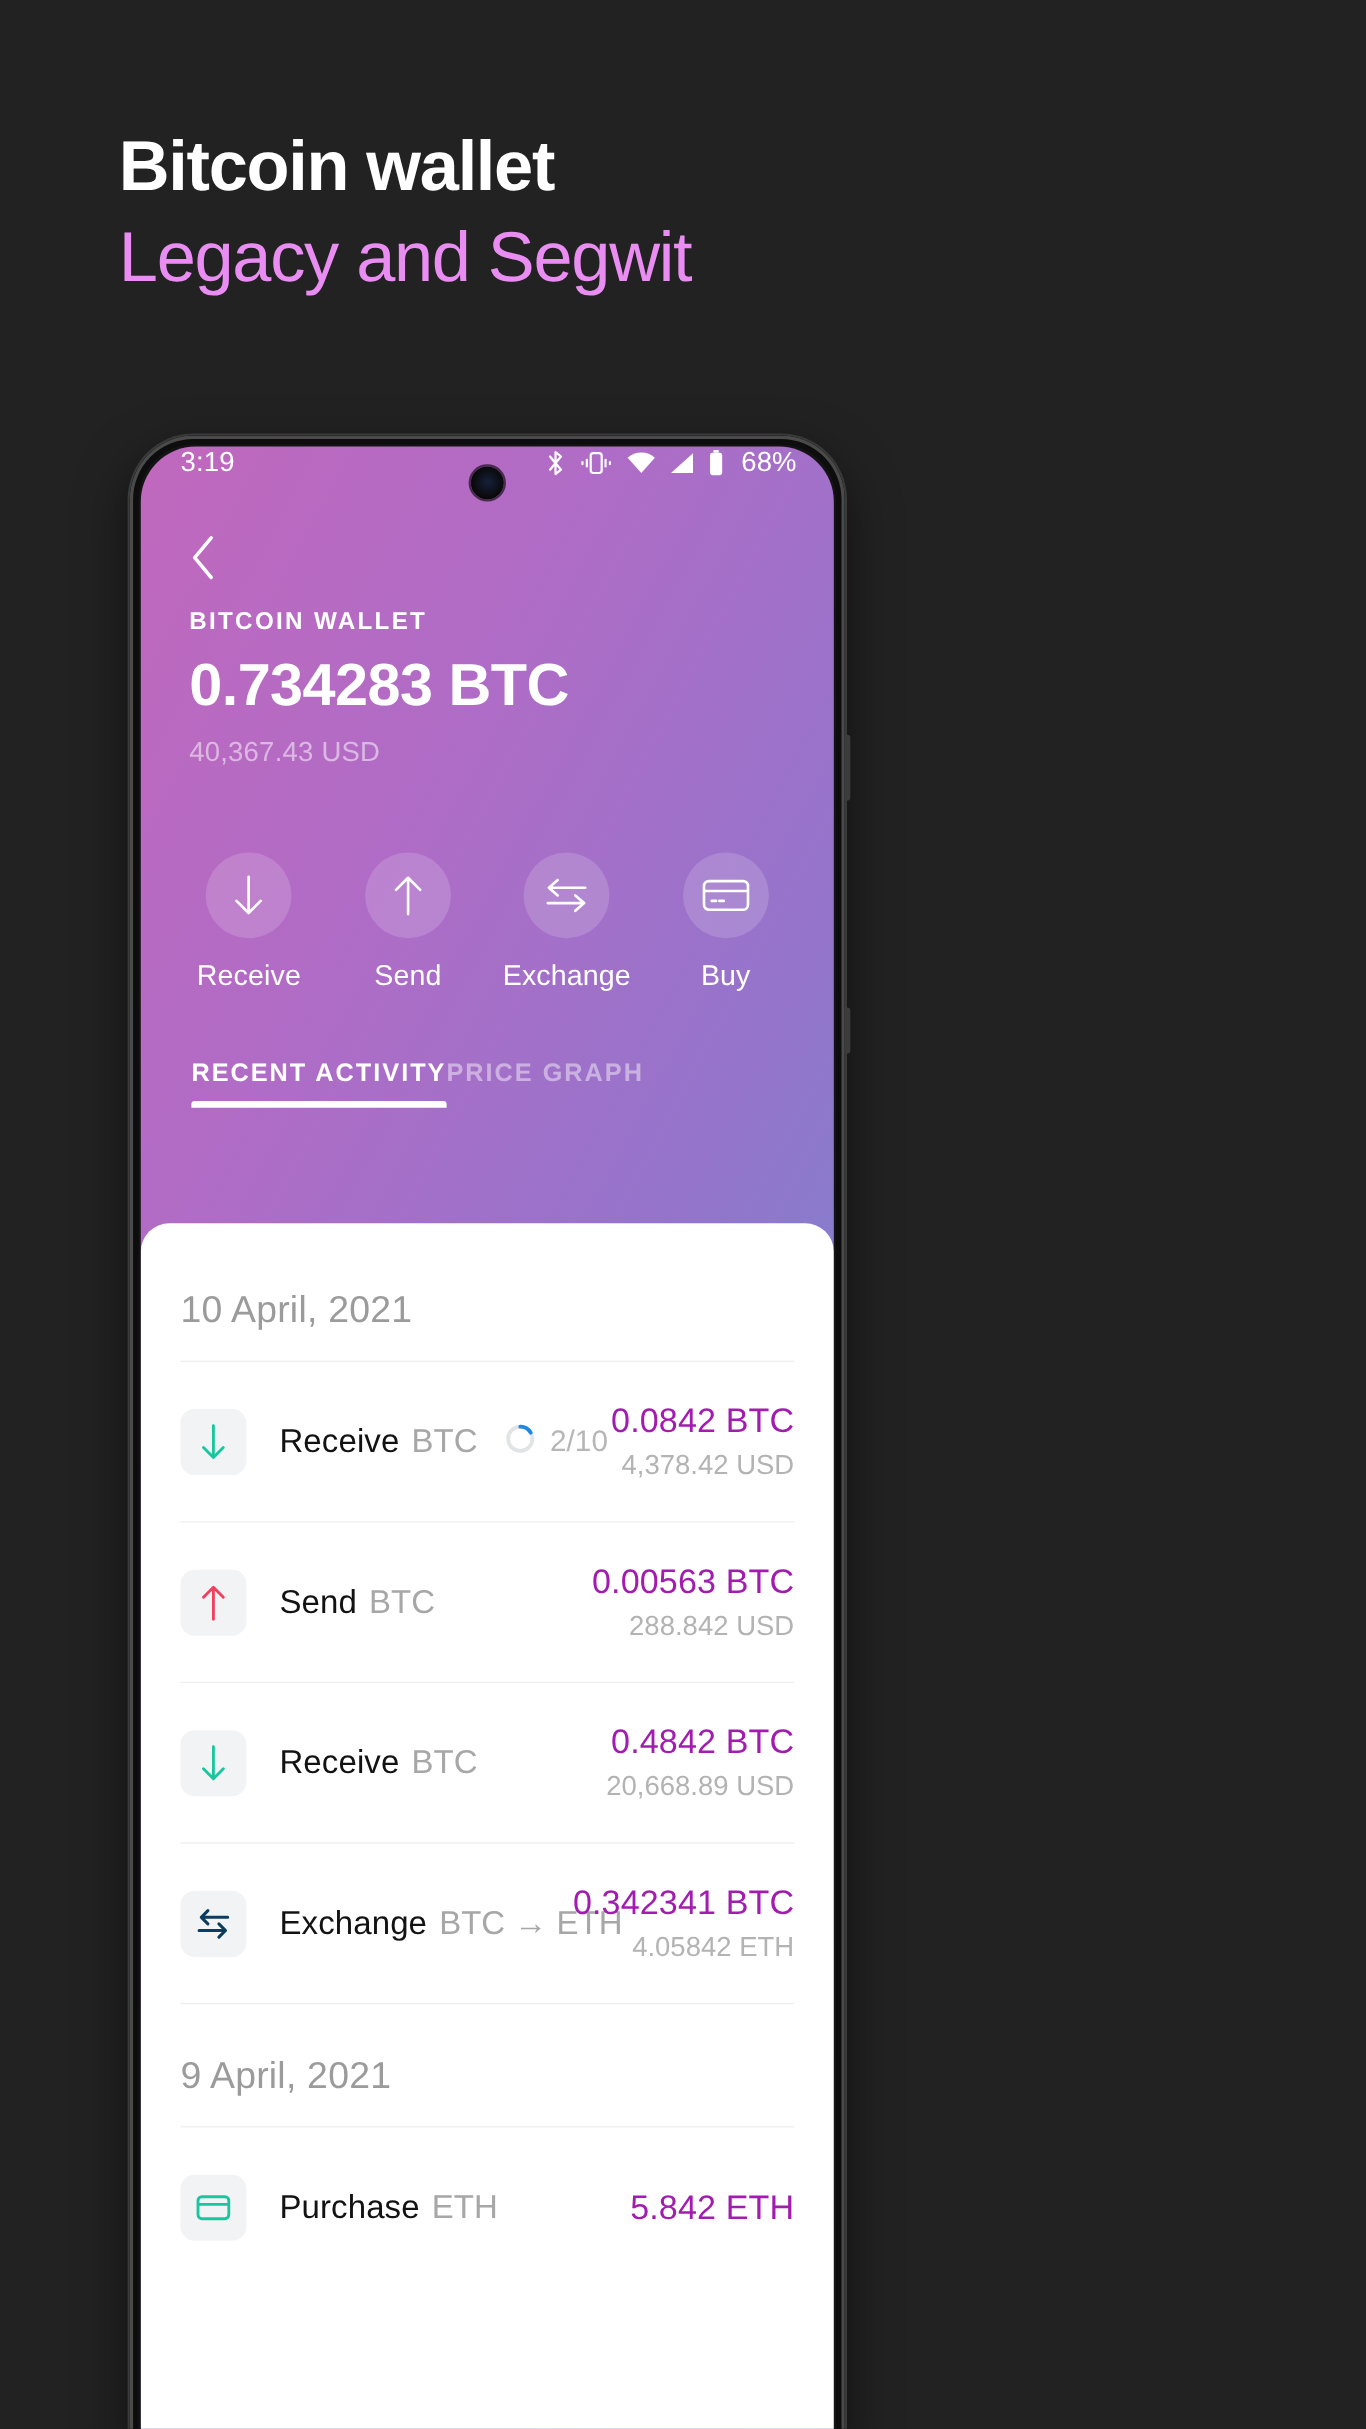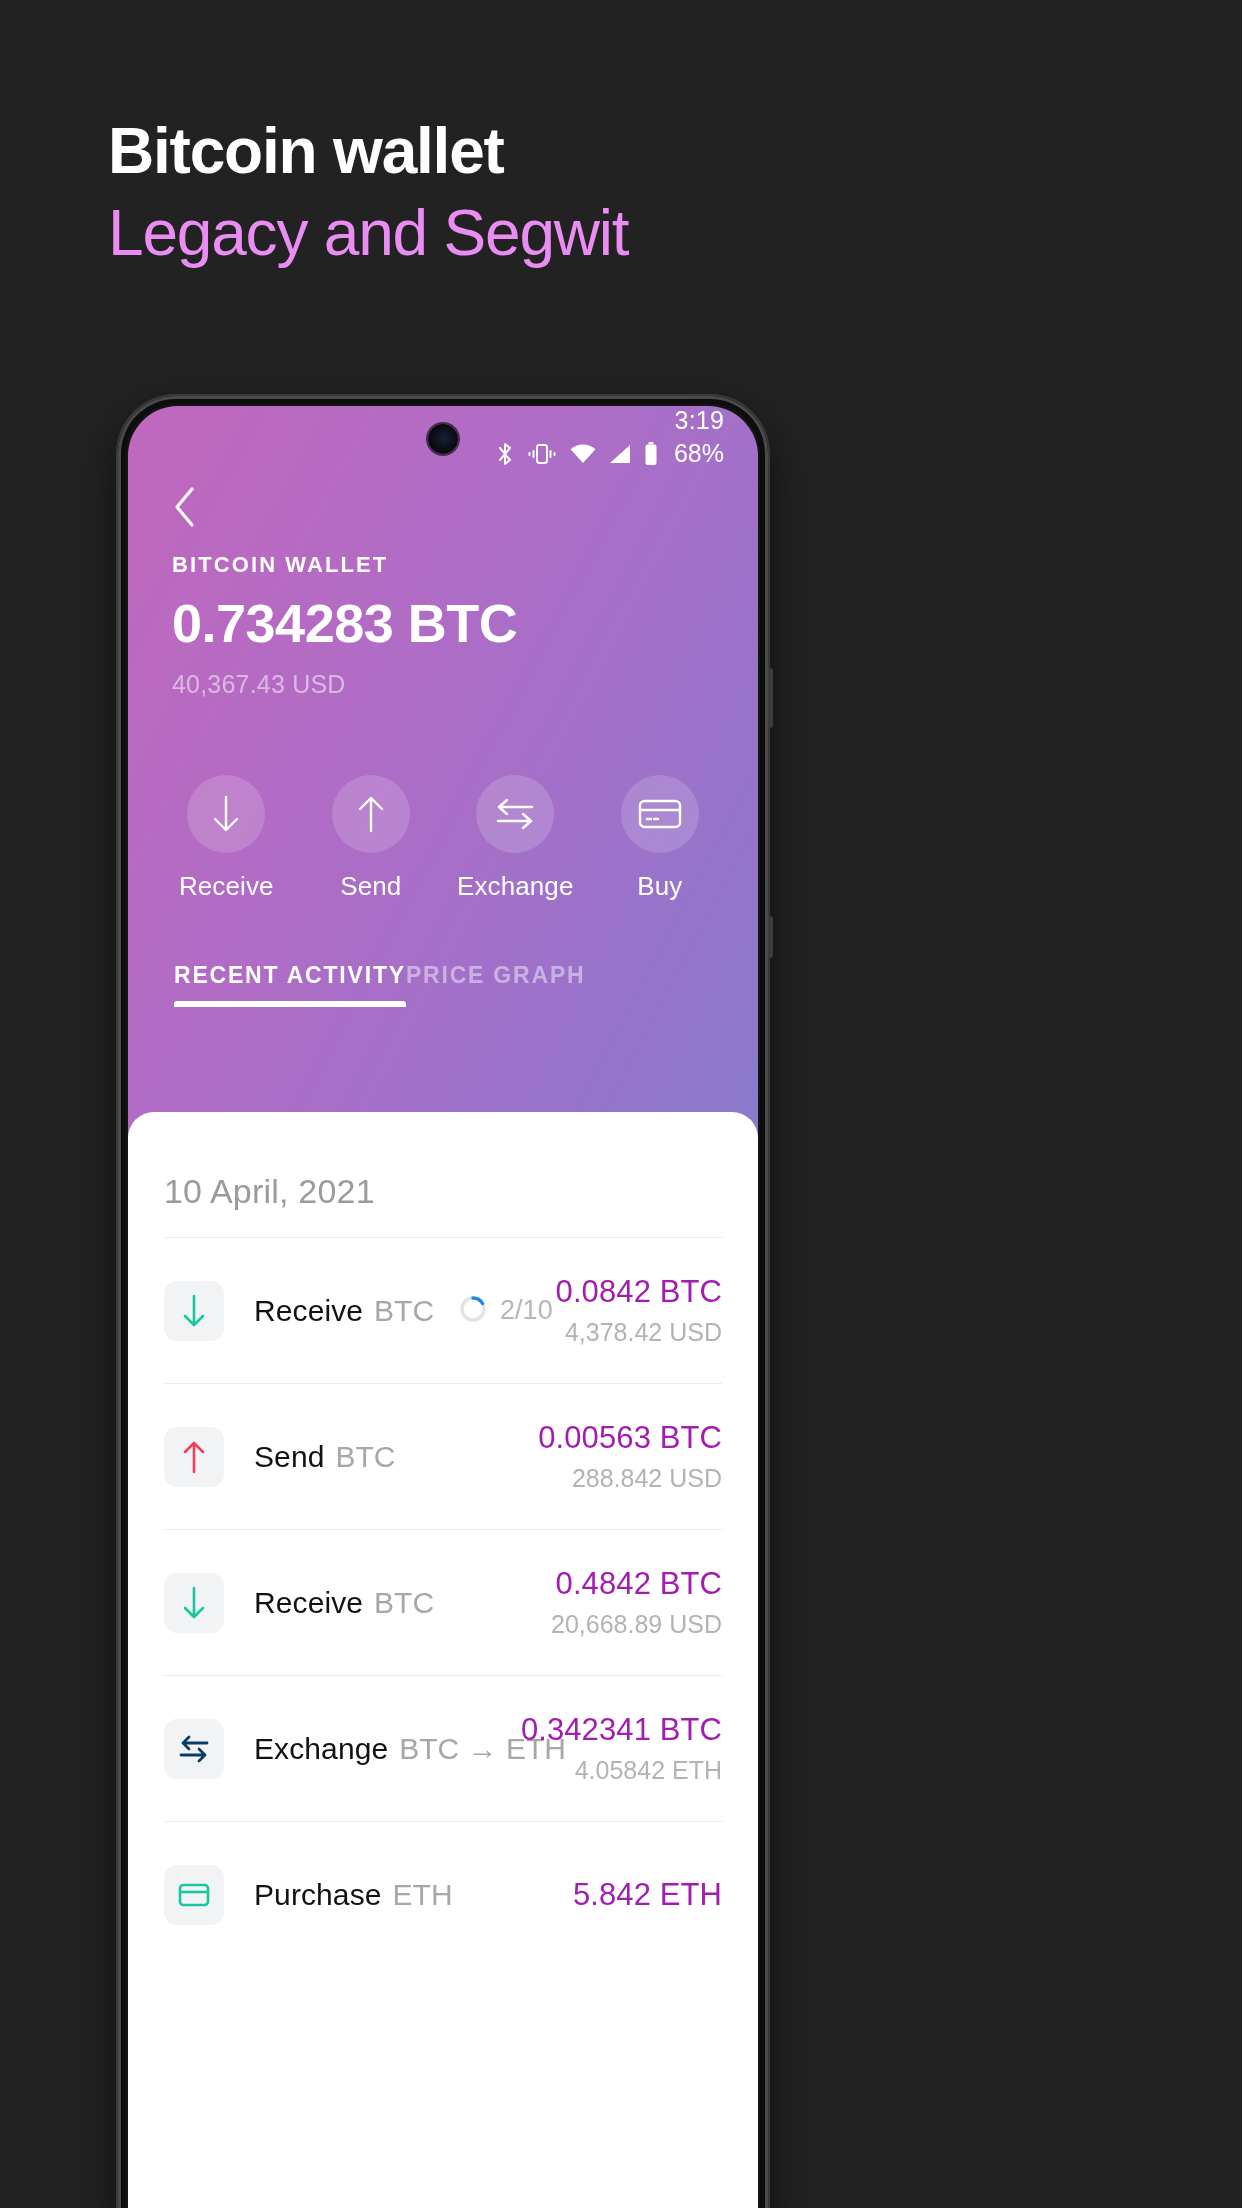--- a/index.html
+++ b/index.html
@@ -45,22 +45,22 @@
 
   .screen {
     position:relative; width:100%; height:100%;
     border-radius:50px 50px 0 0; overflow:hidden;
     background:linear-gradient(118deg,#c068bd 0%,#b06cc6 26%,#9674cb 52%,#7b83cf 76%,#6b8ed2 100%);
   }
 
   
   .statusbar {
     position:relative; height:62px;
-    display:flex; align-items:flex-end; justify-content:space-between;
-    padding:0 34px 0 36px; color:#fff;flex-direction:column;
+    display:flex; align-items:flex-start; justify-content:space-between;
+    padding:0 34px 0 36px; color:#fff;
   }
   .sb-time { font-size:25px; font-weight:400; letter-spacing:.2px; }
   .sb-right { display:flex; align-items:center; gap:13px; }
   .sb-right svg { display:block; }
   .sb-batt { font-size:25px; font-weight:400; margin-left:3px; }
   .punch {
     position:absolute; left:50%; top:18px; transform:translateX(-50%);
     width:30px; height:30px; border-radius:50%;
     background:radial-gradient(circle at 52% 48%, #16203a 0%, #0a0a0c 62%, #000 100%);
     box-shadow:0 0 0 2px rgba(0,0,0,.6);
@@ -322,20 +322,21 @@
         <div class="row-mid">
           <span class="row-title">Exchange</span>
           <span class="row-sub">BTC → ETH</span>
         </div>
         <div class="row-right">
           <div class="amt">0.342341 BTC</div>
           <div class="amt-sub">4.05842 ETH</div>
         </div>
       </div>
 
+      <div class="date-head sub">9 April, 2021</div>
 
       <div class="row">
         <div class="ic-box">
           <svg width="32" height="24" viewBox="0 0 32 24">
             <rect x="2" y="2" width="28" height="20" rx="3.5" fill="none" stroke="#19c79e" stroke-width="2.6"></rect>
             <path d="M2 9h28" stroke="#19c79e" stroke-width="2.6"></path>
           </svg>
         </div>
         <div class="row-mid">
           <span class="row-title">Purchase</span>

